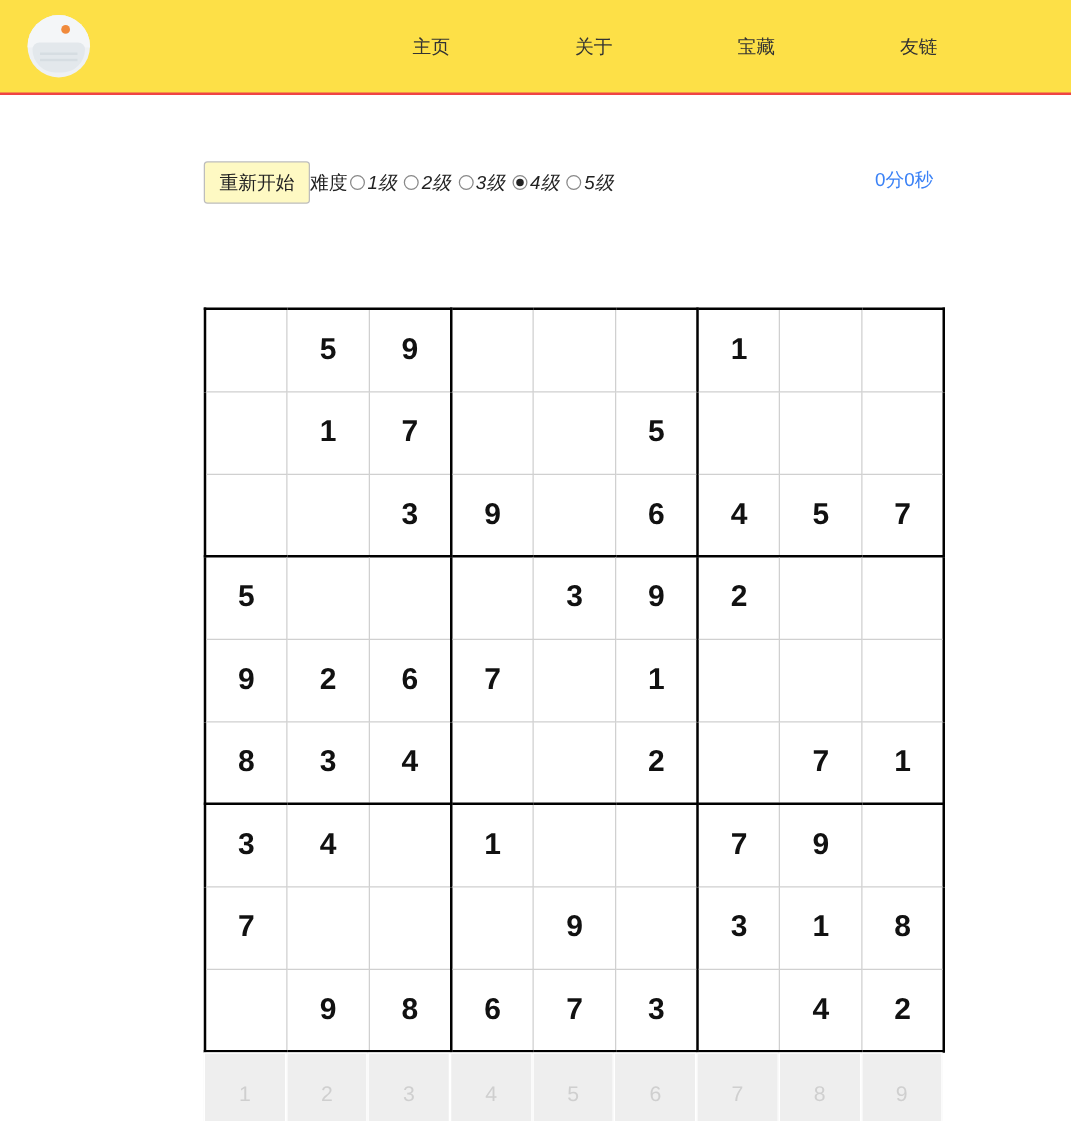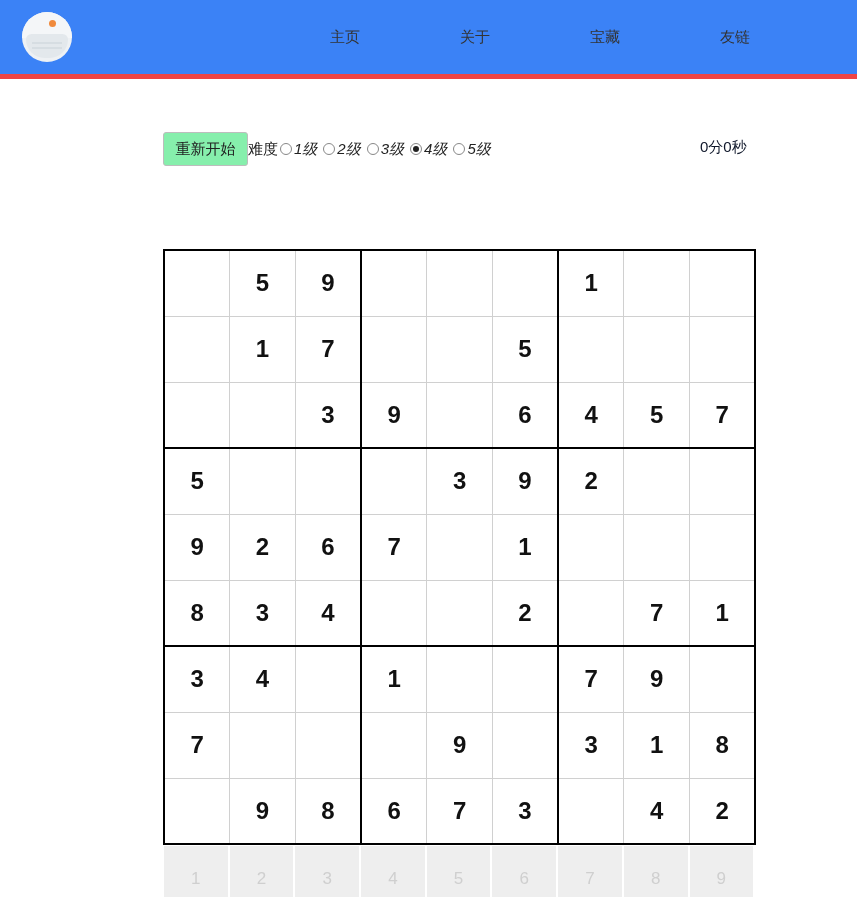--- a/index.html
+++ b/index.html
@@ -12,22 +12,22 @@
     background: #ffffff;
     font-family: "Liberation Sans", sans-serif;
     color: #222;
     overflow: hidden;
   }
 
   
   .topbar {
     position: relative;
     height: 74px;
-    background: #3b82f6;
-    border-bottom: 5px solid #ef4444;
+    background: #fde047;
+    border-bottom: 2px solid #ef4444;
     display: flex;
     align-items: center;
   }
   .logo {
     position: absolute;
     left: 22px;
     top: 12px;
     width: 50px;
     height: 50px;
     border-radius: 50%;
@@ -89,21 +89,21 @@
     height: 40px;
     display: flex;
     align-items: center;
   }
   .restart-btn {
     width: 85px;
     height: 34px;
     font-size: 15px;
     font-family: "Liberation Sans", sans-serif;
     color: #222;
-    background: #86efac;
+    background: #fef9c3;
     border: 1px solid #bdbdbd;
     border-radius: 3px;
     cursor: pointer;
     padding: 0;
   }
   .difficulty {
     font-size: 15px;
     display: flex;
     align-items: center;
     white-space: nowrap;
@@ -135,21 +135,21 @@
     height: 6px;
     border-radius: 50%;
     background: #222;
   }
   .radio-text { font-size: 15px; }
   .timer {
     position: absolute;
     left: 537px;
     top: 9px;
     font-size: 15px;
-    color: #0f172a;
+    color: #3b82f6;
     white-space: nowrap;
   }
 
   
   .board {
     position: absolute;
     left: 163px;
     top: 170px;
     width: 592px;
     border-collapse: collapse;

